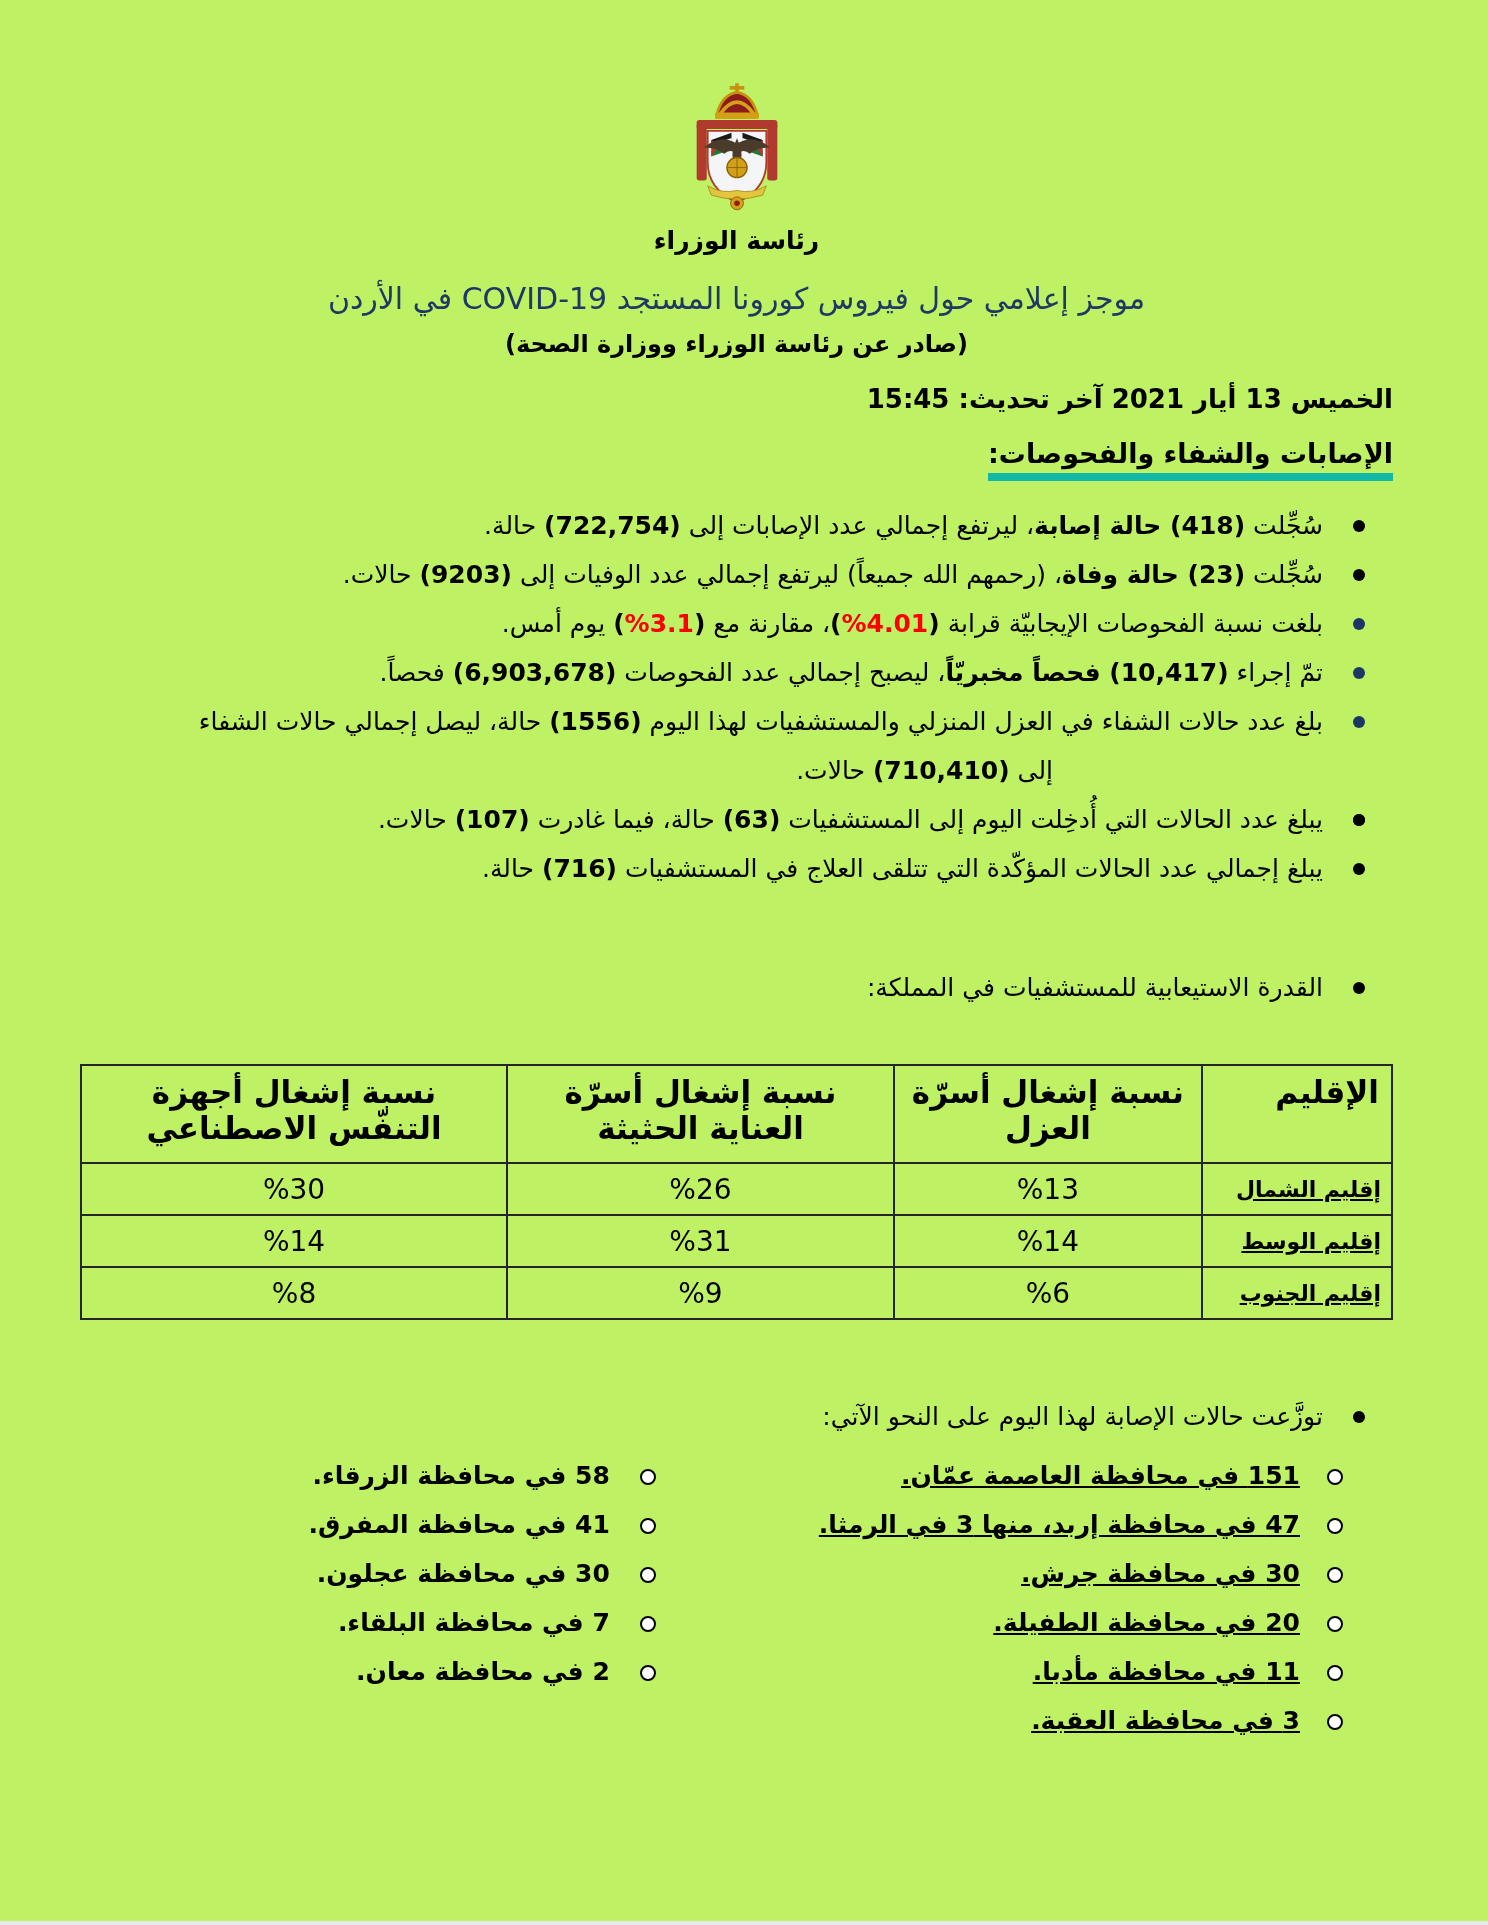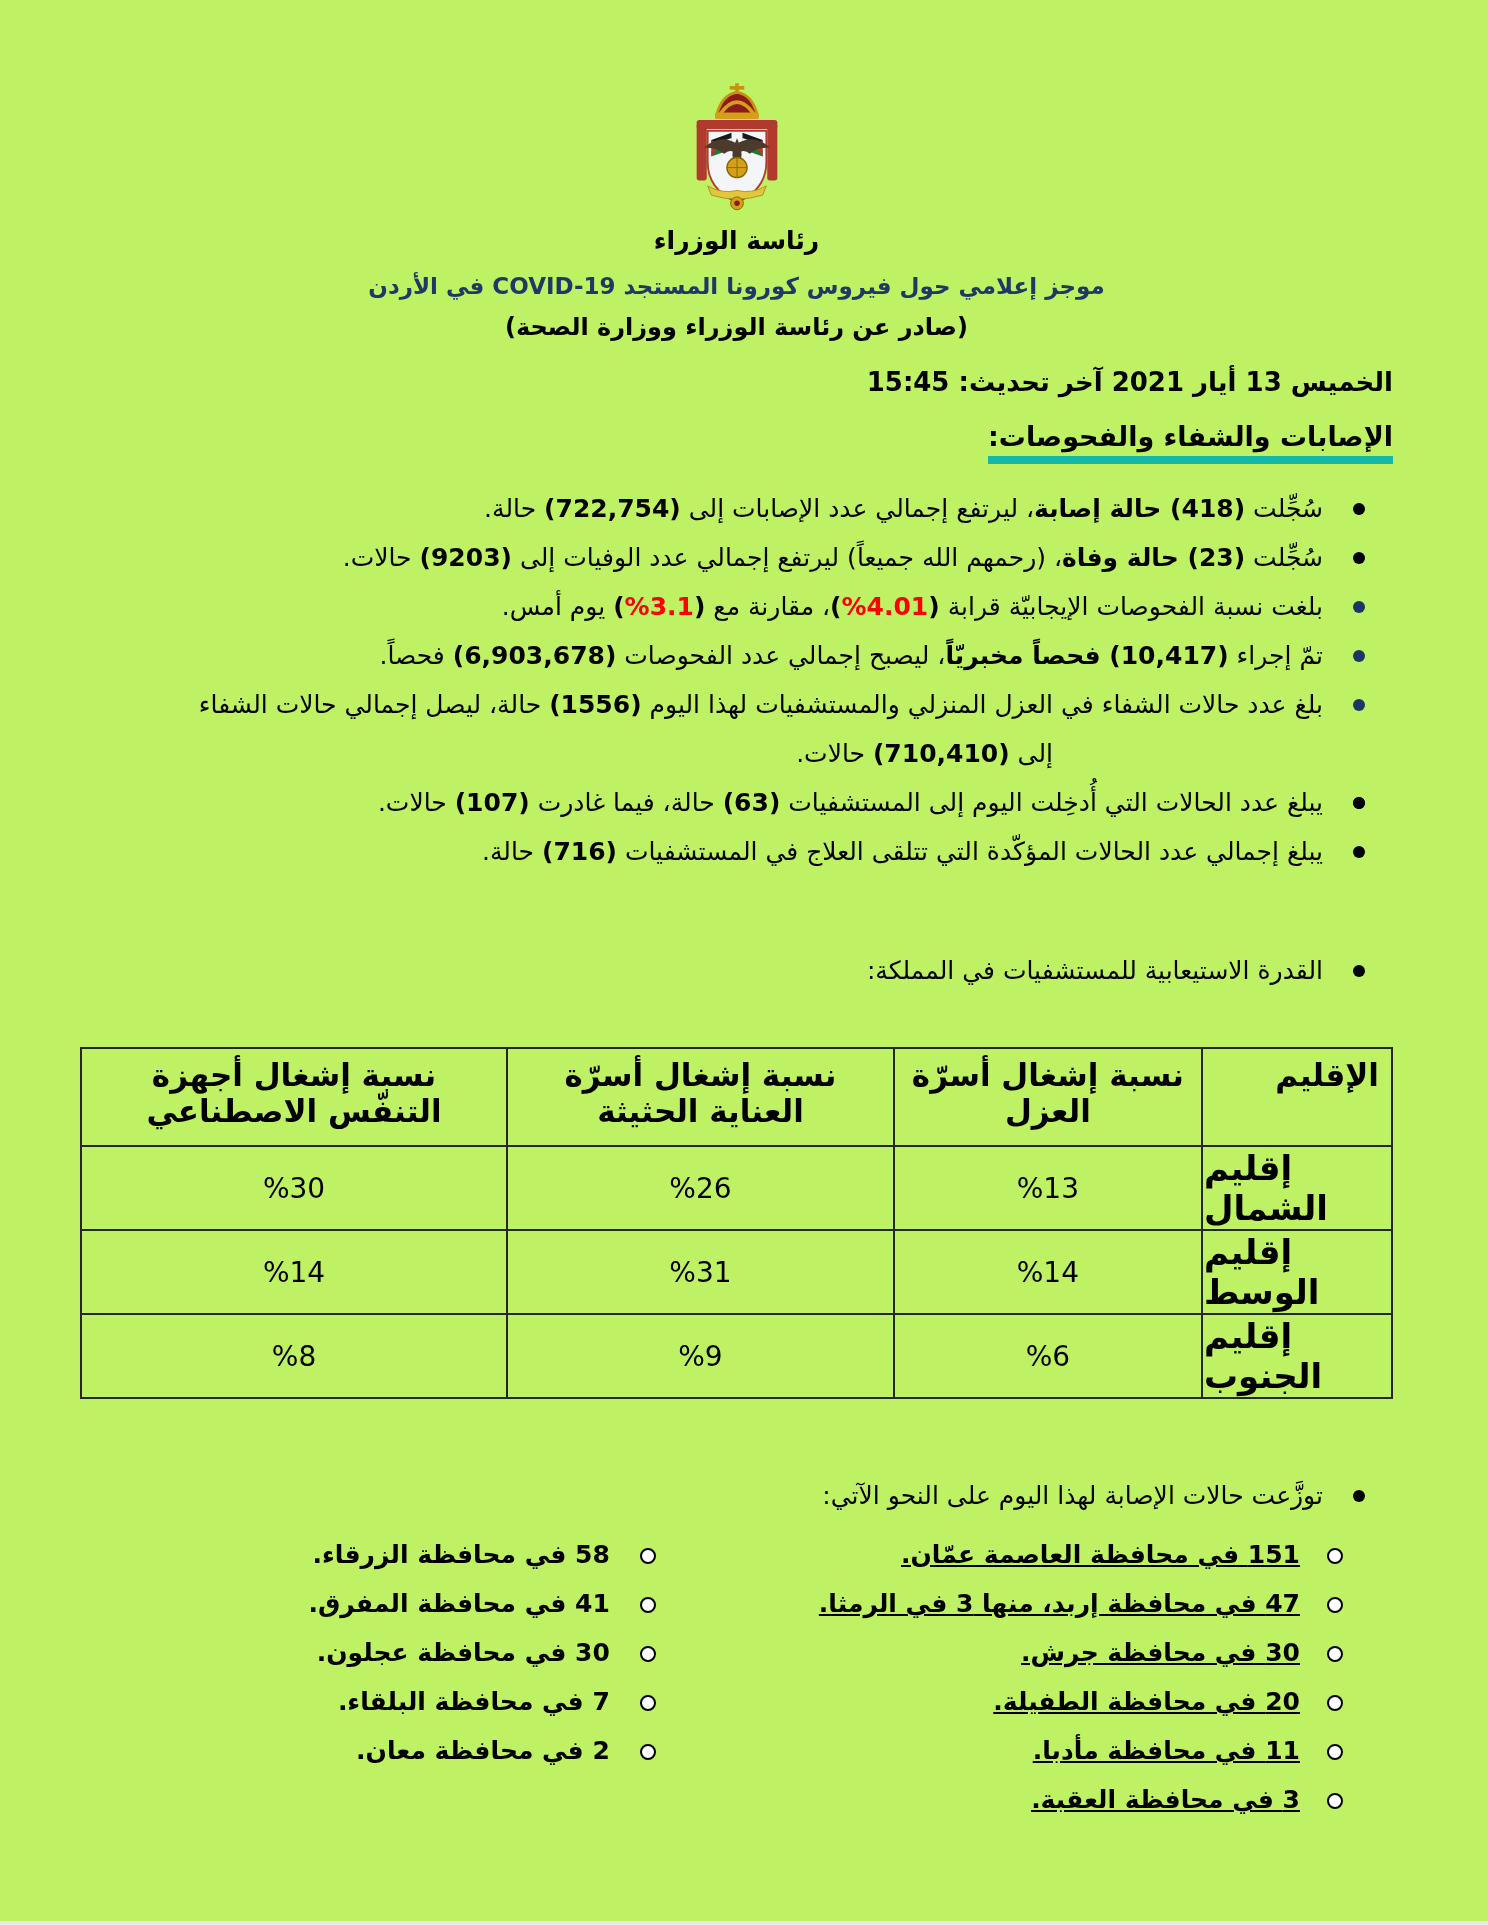--- a/index.html
+++ b/index.html
@@ -6,38 +6,38 @@
   .page{
     width:1488px;height:1921px;background:#bef264;margin:0 auto;
     box-sizing:border-box;padding:82px 95px 46px 80px;
     direction:rtl;
     font-family:"DejaVu Sans","Liberation Sans",sans-serif;
     color:#000;overflow:hidden;
   }
   .header{text-align:center;}
   .coa{width:110px;height:140px;display:inline-block;}
   .logo-caption{font-size:25px;font-weight:700;margin-top:0;letter-spacing:1px;}
-  .doc-title{margin-top:18px;font-size:23px;font-weight:700;color:#1F3864;}
+  .doc-title{margin-top:26px;font-size:30px;font-weight:400;color:#1F3864;}
   .doc-subtitle{margin-top:14px;font-size:24px;font-weight:700;}
   .date-line{margin-top:26px;text-align:right;font-size:26px;font-weight:700;}
   .section-heading{margin-top:24px;text-align:right;font-size:27px;font-weight:700;}
   .section-heading .u{display:inline-block;border-bottom:8px solid #14b8a6;padding-bottom:4px;}
   .bullets{margin-top:20px;}
   .bullet{position:relative;padding-right:70px;font-size:25px;line-height:49px;text-align:justify;}
   .bullet .dot{position:absolute;right:28px;top:19px;width:12px;height:12px;border-radius:50%;background:#000;}
   .bullet .b, .bullet .bt .b{font-weight:700;}
   .b{font-weight:700;}
   .continuation{padding-right:340px;}
   .capacity{margin-top:70px;}
   .cap-table{margin-top:52px;width:100%;border-collapse:collapse;table-layout:fixed;}
   .cap-table th,.cap-table td{border:2px solid #262626;}
   .cap-table th{font-size:31px;font-weight:700;padding:8px 8px 4px 8px;height:84px;vertical-align:top;text-align:center;}
   .cap-table th.region{text-align:right;padding-right:12px;}
   .cap-table td{height:48px;font-size:28px;text-align:center;font-weight:400;}
-  .cap-table td.region{font-size:34px;font-weight:700;text-align:left;padding-right:10px;}
+  .cap-table td.region{font-size:22px;font-weight:700;text-align:right;padding-right:10px;text-decoration:underline;}
   .dist{margin-top:72px;}
   .dist-grid{margin-top:10px;display:grid;grid-template-columns:55% 45%;direction:rtl;}
   .dist-item{position:relative;font-size:25px;font-weight:700;line-height:49px;text-align:right;}
   .col-right .dist-item{padding-right:93px;text-decoration:underline;}
   .col-left  .dist-item{padding-right:61px;}
   .dist-item .circ{position:absolute;top:18px;width:12px;height:12px;border:2.5px solid #000;border-radius:50%;background:#fff;box-sizing:content-box;}
   .col-right .dist-item .circ{right:50px;}
   .col-left  .dist-item .circ{right:15px;}
 </style>
 </head>

